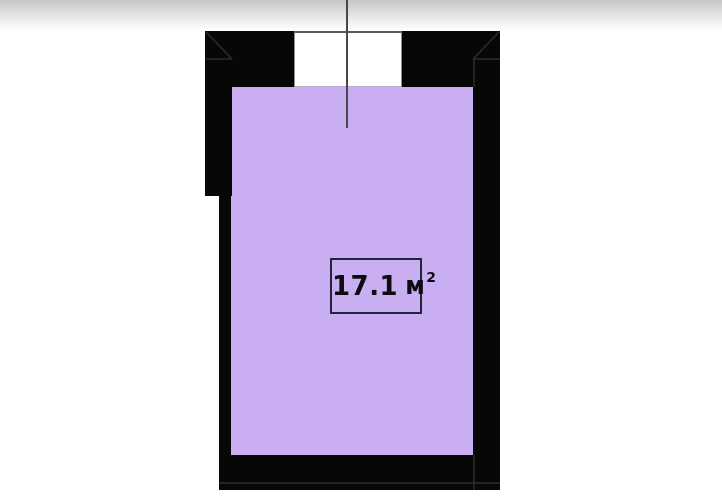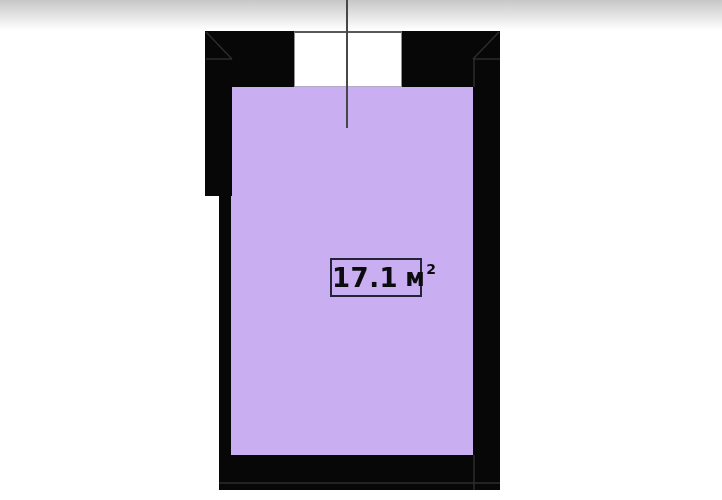--- a/index.html
+++ b/index.html
@@ -54,21 +54,21 @@
     left: 346px; top: 0; width: 2px; height: 128px;
     background: var(--centerline, #474747);
   }
 
   
   .detail-lines { left: 0; top: 0; width: 722px; height: 500px; pointer-events: none; }
   .detail-lines line { stroke: var(--wall-detail-line, #2e2e2e); stroke-width: 1.4; }
 
   
   .area-label {
-    left: 330px; top: 258px; width: 92px; height: 39px;
+    left: 330px; top: 258px; width: 92px; height: 56px;
     border: 2px solid var(--label-border, #23233a);
     box-sizing: border-box;
     display: flex;
     align-items: center;
     justify-content: space-between;
     color: var(--label-text, #0b0b10);
     font-weight: bold;
     font-size: 26px;
     letter-spacing: 0.5px;
     white-space: nowrap;

